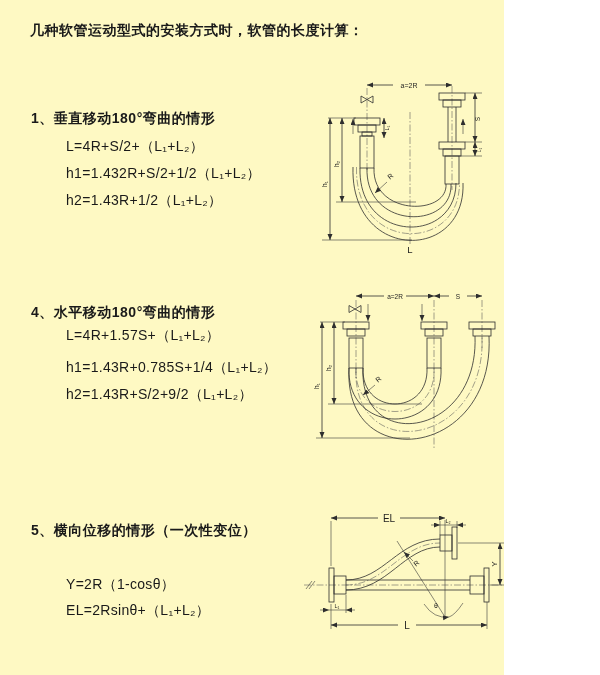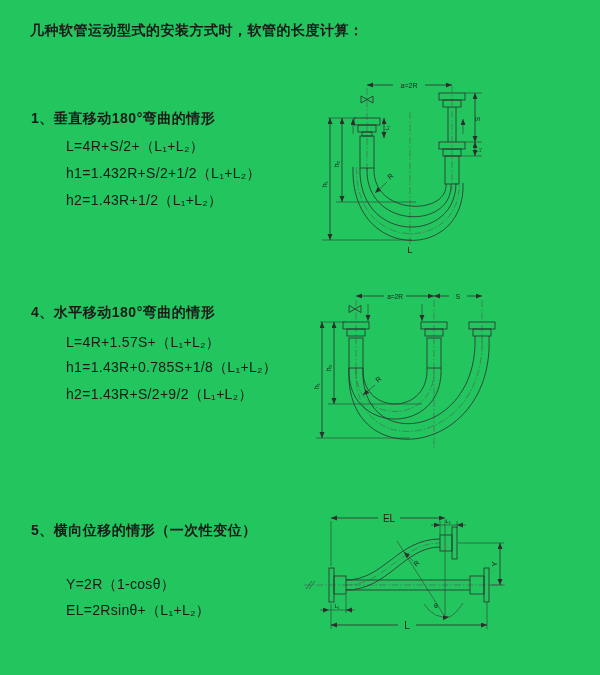--- a/index.html
+++ b/index.html
@@ -1,20 +1,20 @@
 <!DOCTYPE html>
 <html><head>
 <meta charset="utf-8">
 <style>
   html,body{margin:0;padding:0;}
   body{background:#ffffff;}
   .page{
     position:relative;
-    width:600px;height:675px;
-    background:#22c55e;
+    width:504px;height:675px;
+    background:#fef9c3;
     font-family:"Liberation Sans","DejaVu Sans",sans-serif;
     color:#1a1a1a;
     overflow:hidden;
   }
   .doc-title{
     position:absolute;left:30px;top:22px;
     font-size:14px;font-weight:bold;letter-spacing:.5px;
   }
   .section-heading{
     position:absolute;left:31px;
@@ -36,22 +36,22 @@
 <div class="page">
 
   <div class="doc-title">几种软管运动型式的安装方式时，软管的长度计算：</div>
 
   <div class="section-heading" style="top:110px">1、垂直移动180°弯曲的情形</div>
   <div class="formula" style="top:138px">L=4R+S/2+（L₁+L₂）</div>
   <div class="formula" style="top:165px">h1=1.432R+S/2+1/2（L₁+L₂）</div>
   <div class="formula" style="top:192px">h2=1.43R+1/2（L₁+L₂）</div>
 
   <div class="section-heading" style="top:304px">4、水平移动180°弯曲的情形</div>
-  <div class="formula" style="top:334px">L=4R+1.57S+（L₁+L₂）</div>
-  <div class="formula" style="top:359px">h1=1.43R+0.785S+1/8（L₁+L₂）</div>
+  <div class="formula" style="top:327px">L=4R+1.57S+（L₁+L₂）</div>
+  <div class="formula" style="top:359px">h1=1.43R+0.785S+1/4（L₁+L₂）</div>
   <div class="formula" style="top:386px">h2=1.43R+S/2+9/2（L₁+L₂）</div>
 
   <div class="section-heading" style="top:522px">5、横向位移的情形（一次性变位）</div>
   <div class="formula" style="top:576px">Y=2R（1-cosθ）</div>
   <div class="formula" style="top:602px">EL=2Rsinθ+（L₁+L₂）</div>
 
   <svg style="left:312px;top:72px" width="210" height="192" viewBox="0 0 210 192">
     <defs>
       <marker id="ar1" markerWidth="7" markerHeight="6" refX="6" refY="2.5" orient="auto-start-reverse" markerUnits="userSpaceOnUse">
         <path d="M0,0 L6,2.5 L0,5 Z" fill="#2e2e2e"></path>

